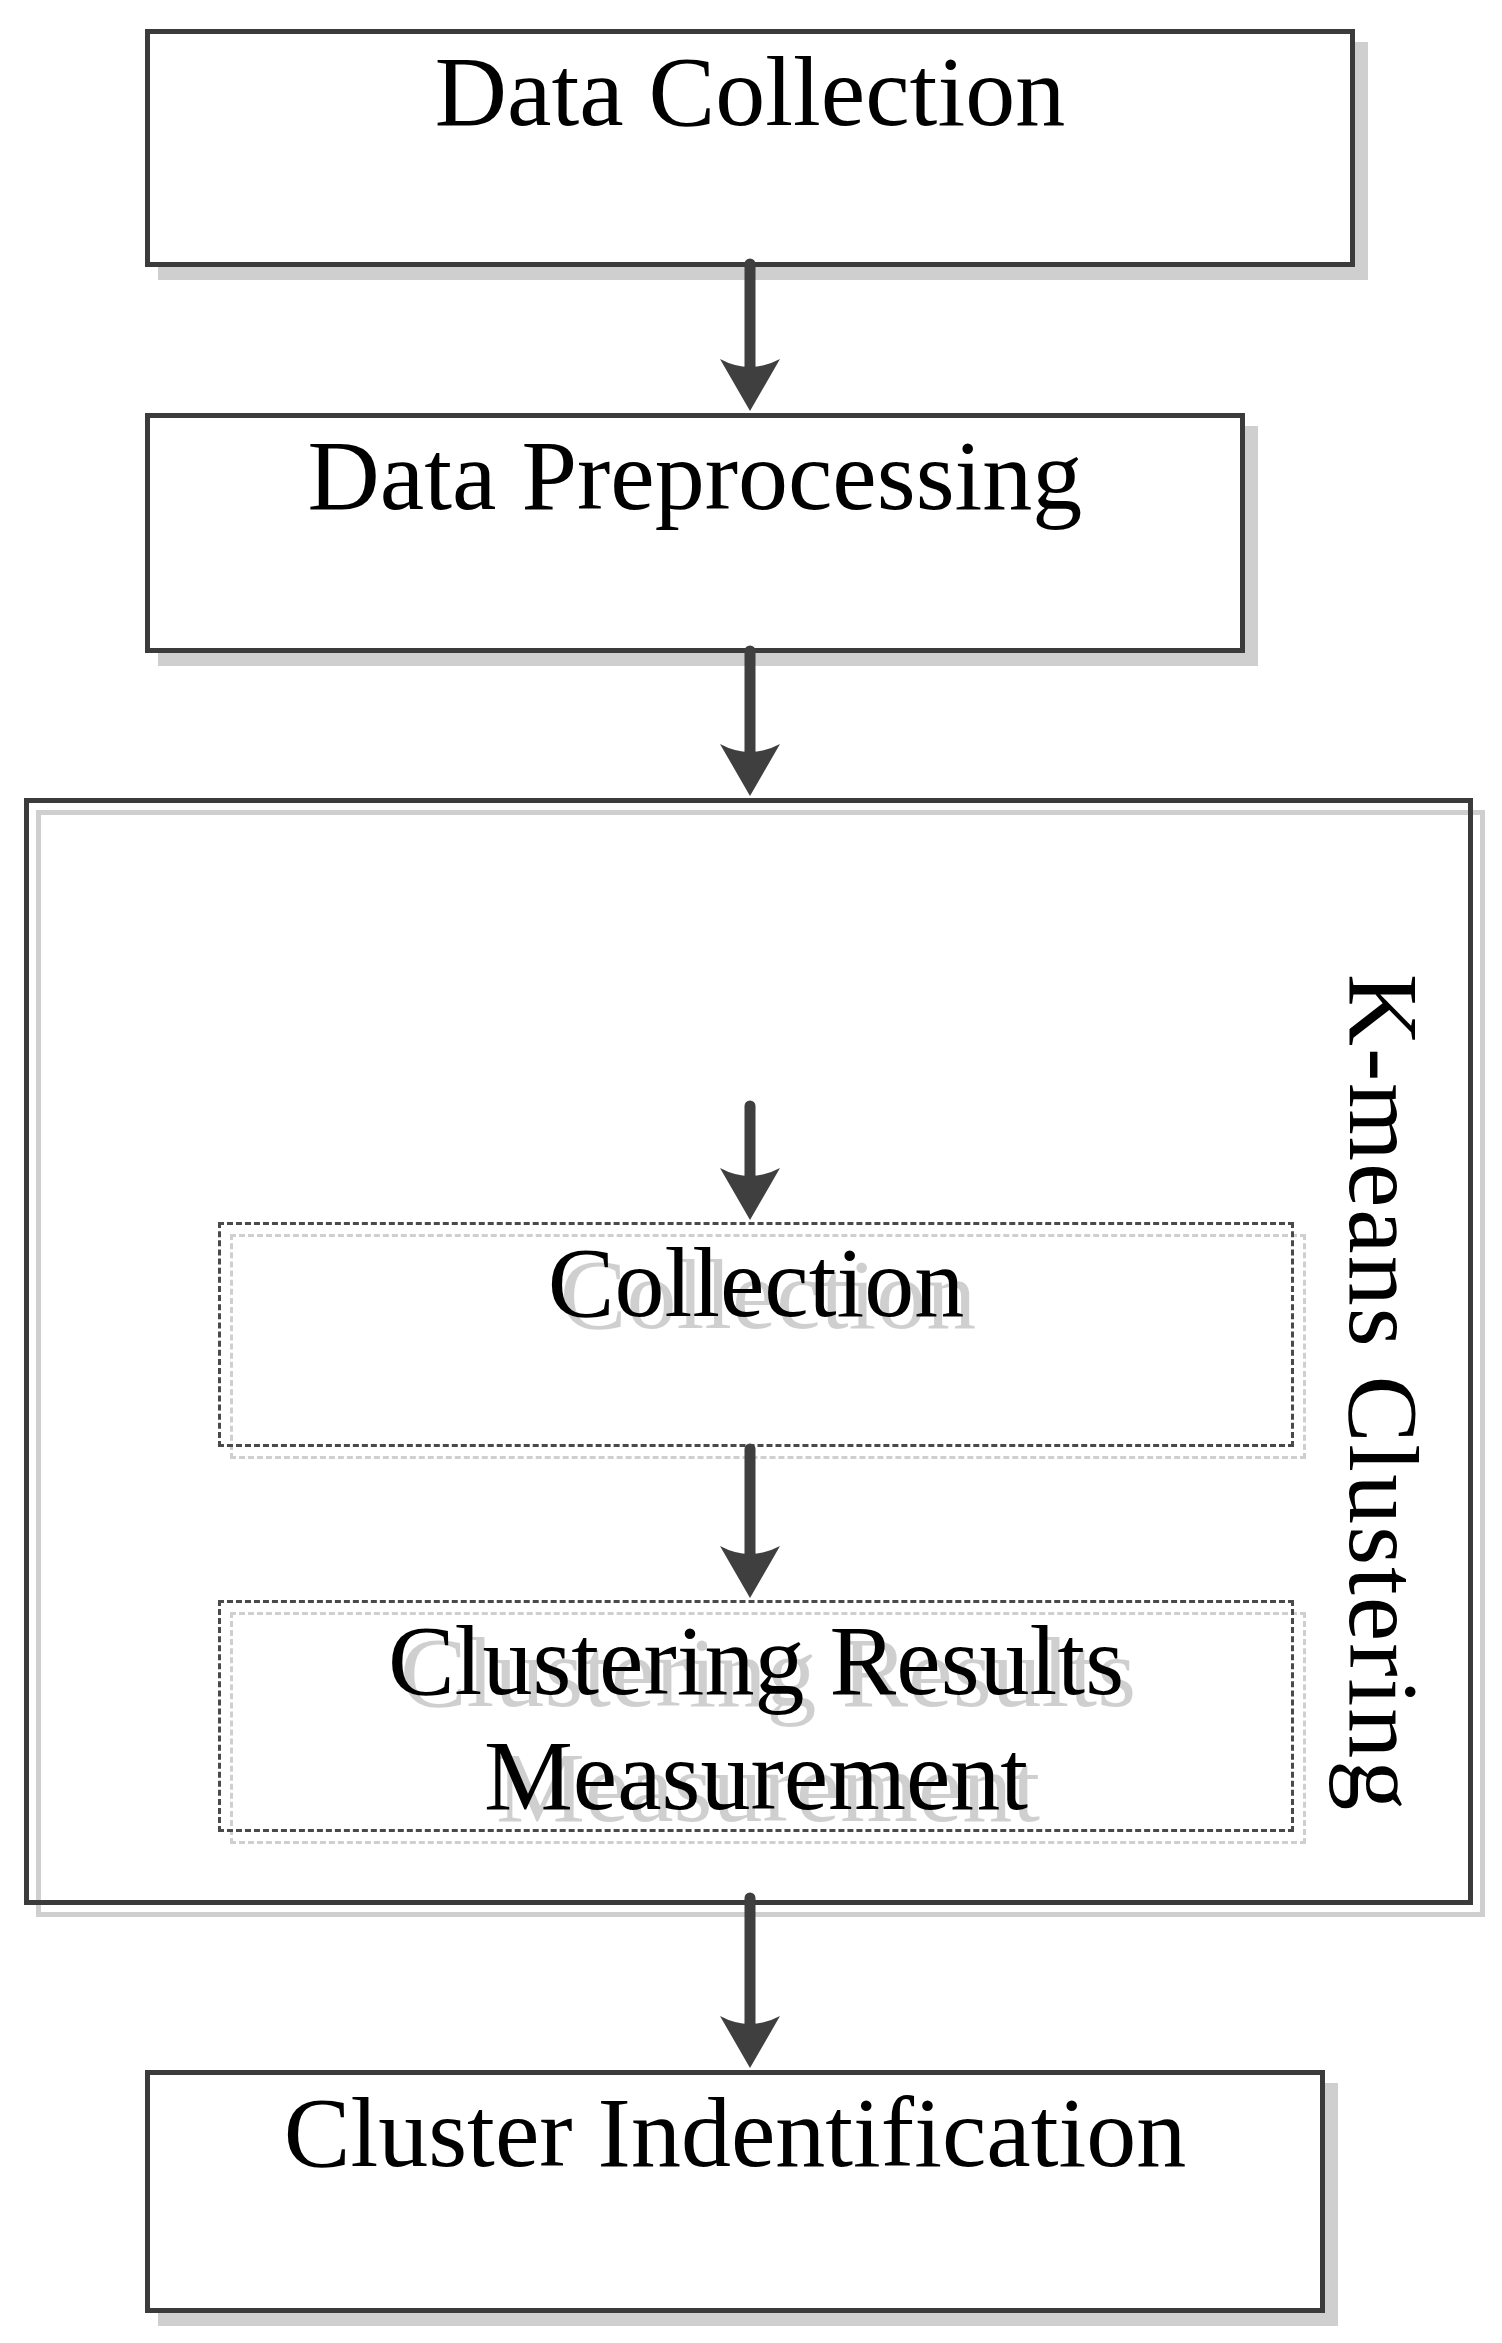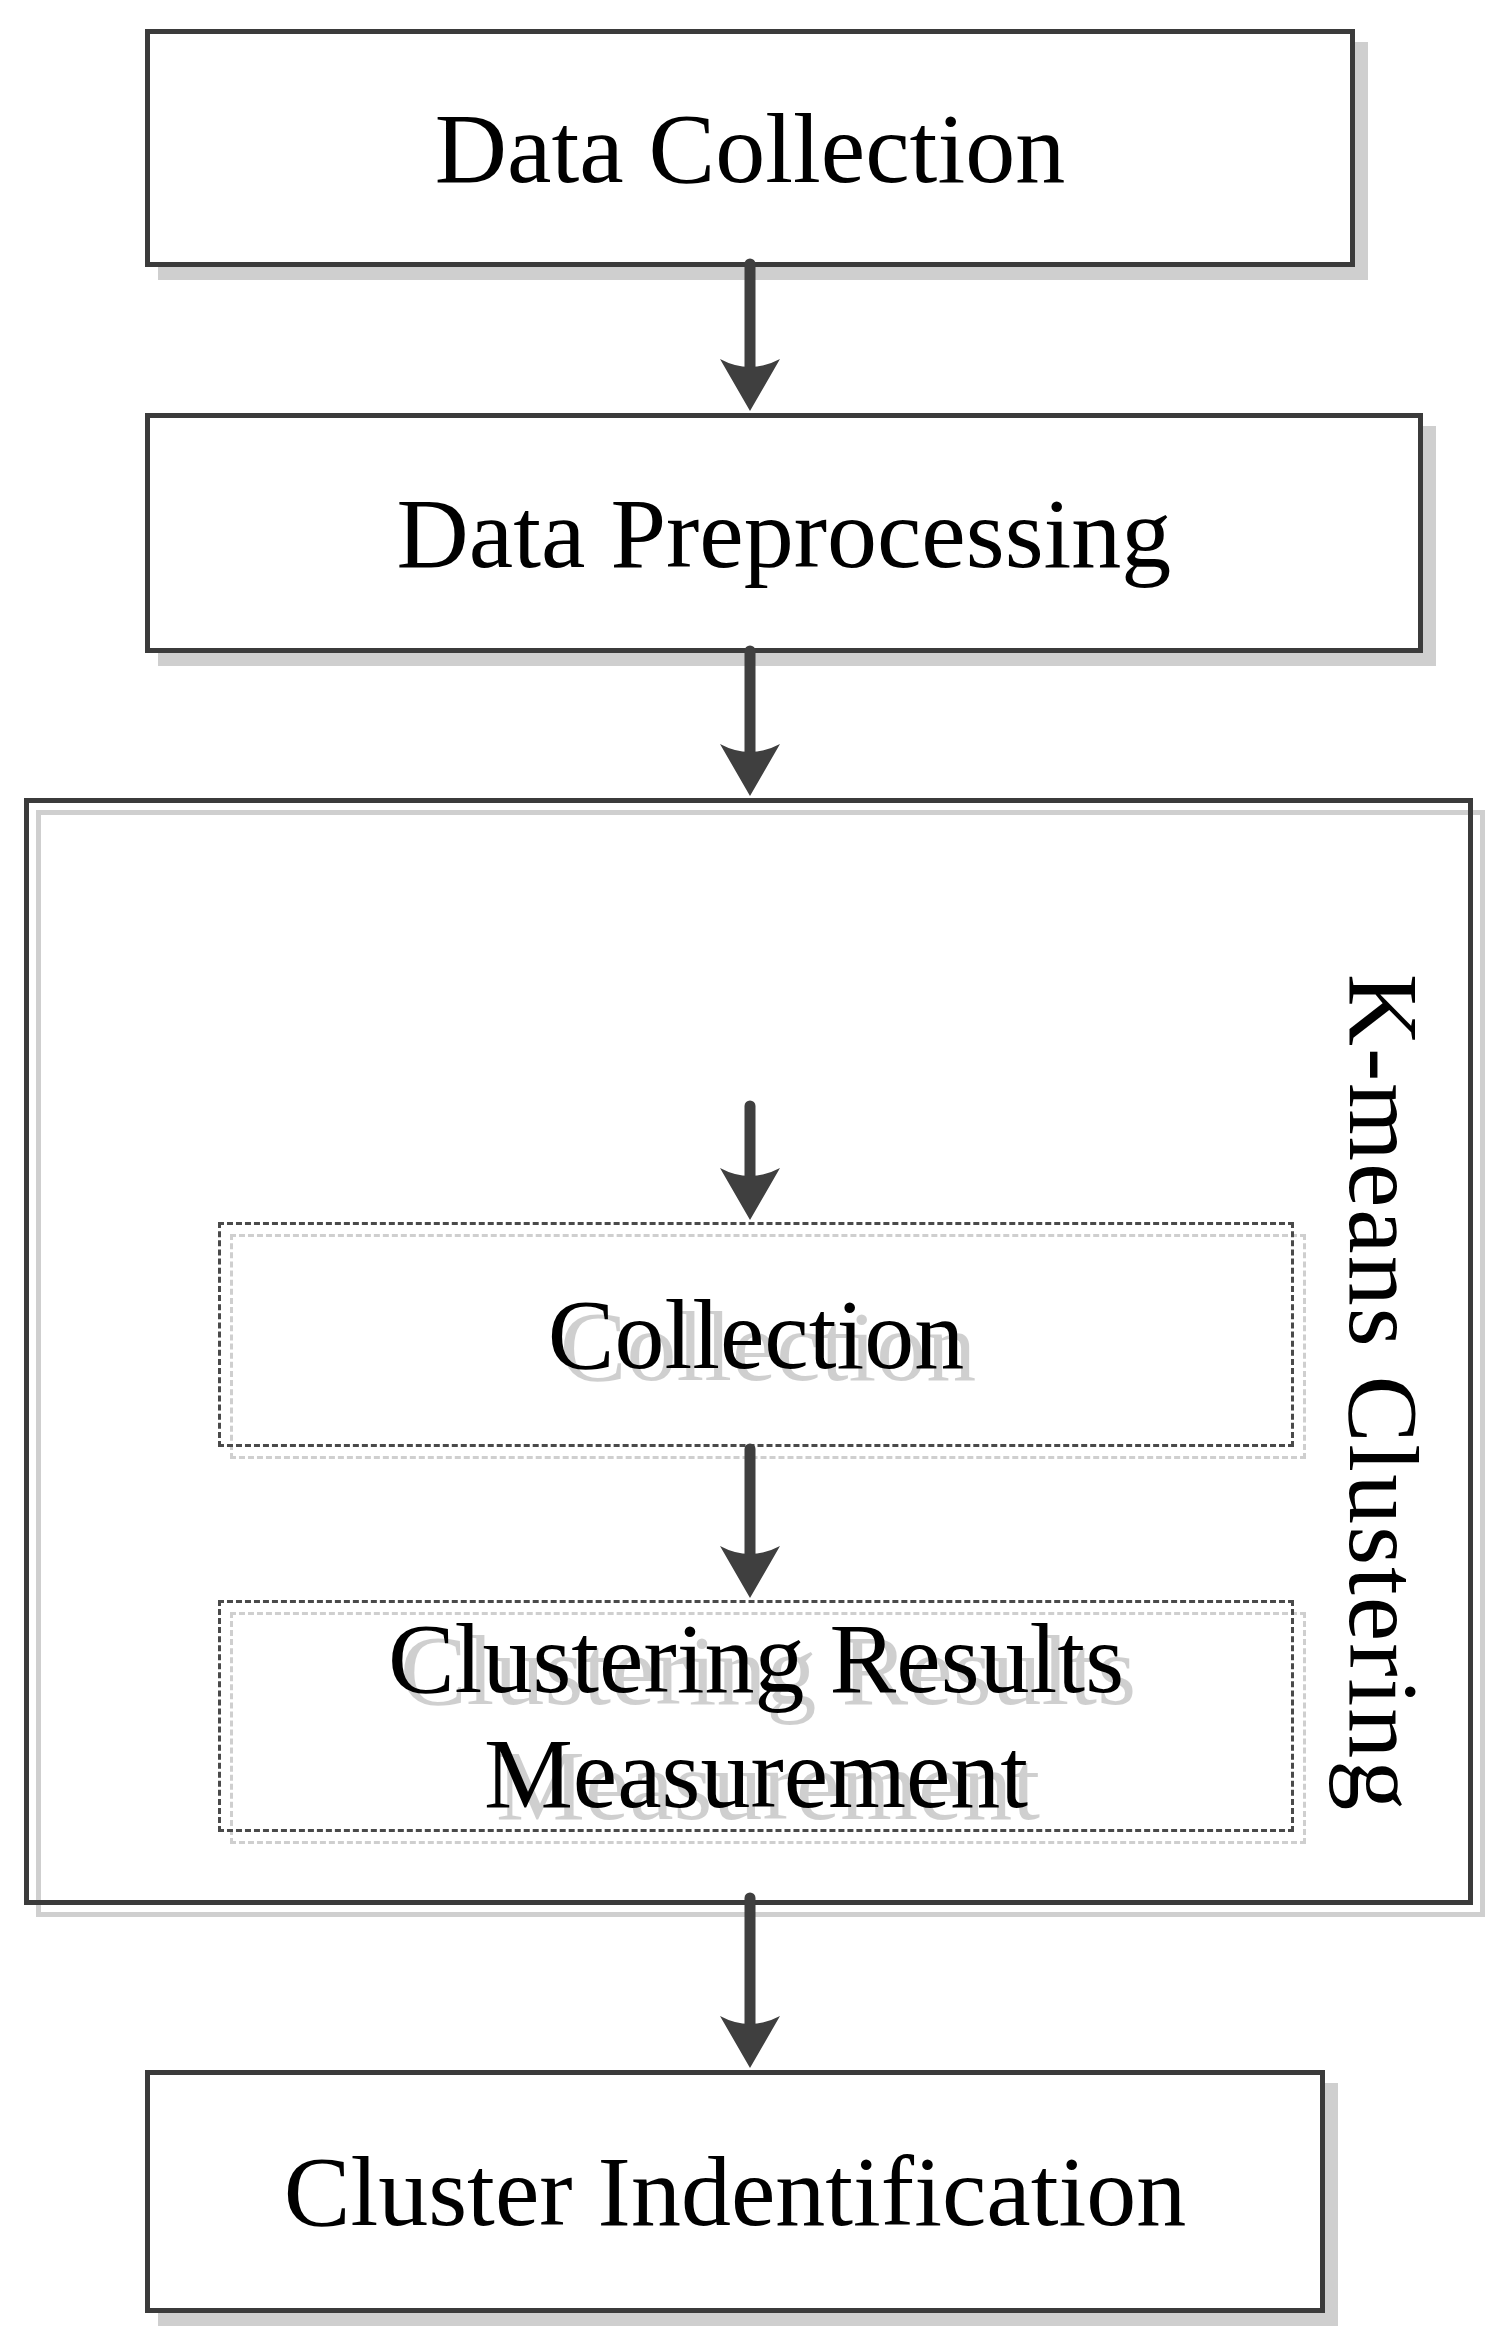--- a/index.html
+++ b/index.html
@@ -15,21 +15,21 @@
     position:relative;
     width:1502px;height:2343px;
     background:var(--bg);
     font-family:"Liberation Serif","DejaVu Serif",serif;
     color:var(--text);
     overflow:hidden;
   }
   .node{
     position:absolute;
     box-sizing:border-box;
-    display:flex;align-items:center;justify-content:center;
+    display:flex;justify-content:center;
     text-align:center;
     font-size:100px;line-height:1.15;
   }
   .solid{
     border:5px solid var(--border);
     background:var(--bg);
     box-shadow:13px 13px 0 var(--shadow);
   }
   .groupbox{
     position:absolute;
@@ -63,21 +63,21 @@
 
   <div class="node solid" style="left:145px;top:29px;width:1210px;height:238px;">
     <span>Data Collection</span>
   </div>
 
   <svg class="arrow" style="left:718px;top:258px;" width="64" height="155" viewBox="0 0 64 155">
     <line x1="32" y1="6" x2="32" y2="109"></line>
     <path d="M2 101 Q32 117 62 101 L32 153 Z"></path>
   </svg>
 
-  <div class="node solid" style="left:145px;top:413px;width:1278px;height:240px;">
+  <div class="node solid" style="left:145px;top:413px;width:1100px;height:240px;">
     <span>Data Preprocessing</span>
   </div>
 
   <svg class="arrow" style="left:718px;top:645px;" width="64" height="153" viewBox="0 0 64 153">
     <line x1="32" y1="6" x2="32" y2="107"></line>
     <path d="M2 99 Q32 115 62 99 L32 151 Z"></path>
   </svg>
 
   <div class="groupbox" style="left:24px;top:798px;width:1449px;height:1107px;"></div>
 

